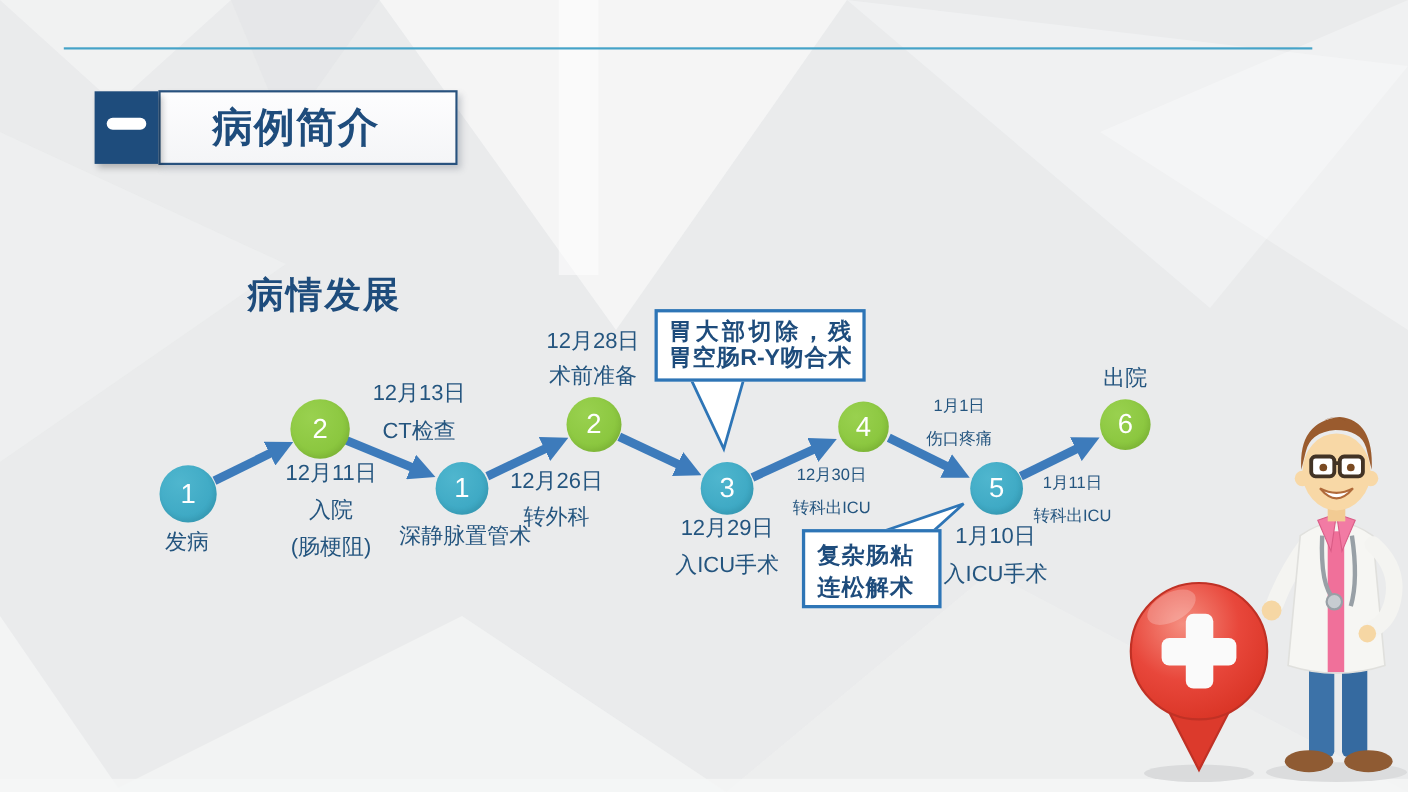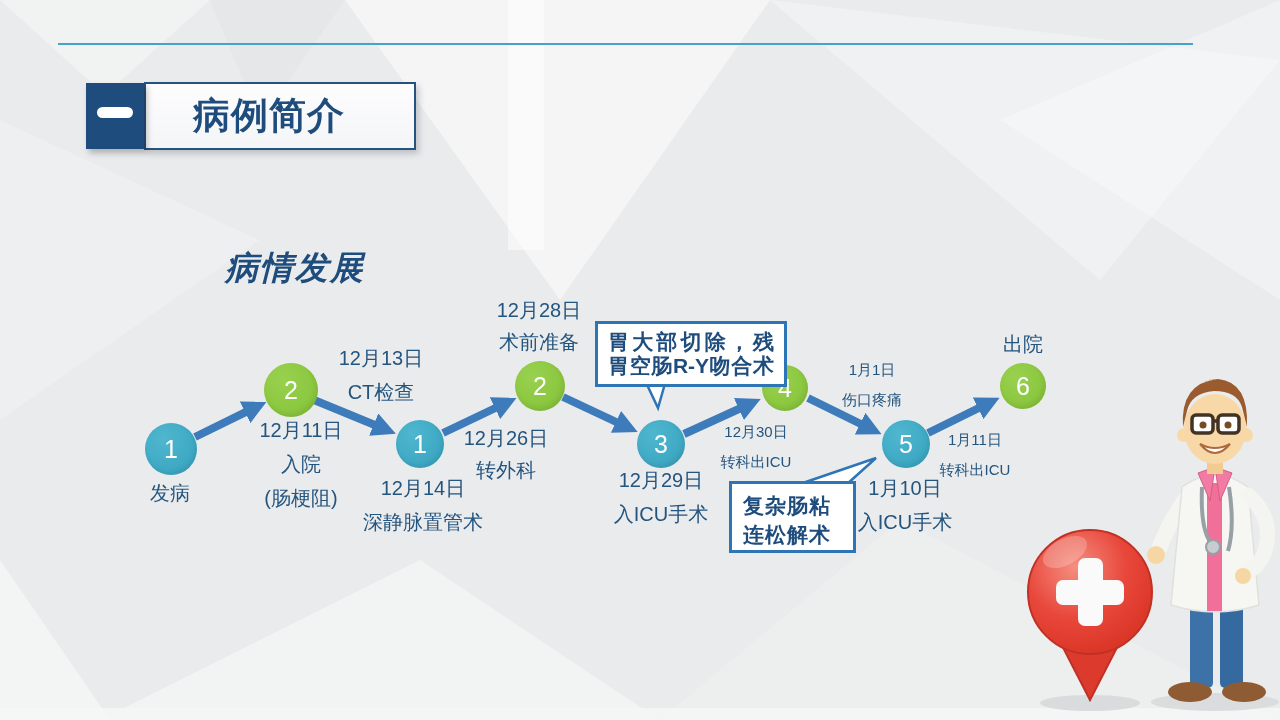--- a/index.html
+++ b/index.html
@@ -18,21 +18,21 @@
                display:flex; align-items:center; }
   .title-box .title-text { padding-left:28px; font-size:37px; font-weight:bold;
                color:#1E4C7C; letter-spacing:1px;margin-left:19px; }
   .title-square { position:absolute; left:86px; top:83px; width:58px; height:66px;
                background:#1E4C7C; z-index:3; box-shadow:3px 4px 6px rgba(0,0,0,.25);
                display:flex; align-items:center; justify-content:center; }
   .title-square .dash { width:36px; height:11px; border-radius:6px; background:#FFFFFF;
                margin-top:-8px; }
 
   .heading { position:absolute; left:225px; top:246px; font-size:33px; font-weight:bold;
-             color:#1E4C7C; letter-spacing:2px; z-index:2;font-style:italic; }
+             color:#1E4C7C; letter-spacing:2px; z-index:2; }
 
   .diagram-svg { position:absolute; left:0; top:0; z-index:1; }
 
   .node { position:absolute; border-radius:50%; display:flex; align-items:center;
           justify-content:center; color:#FFFFFF; z-index:2;
           box-shadow:inset -2px -3px 5px rgba(0,0,0,.08); }
   .node.teal  { background:radial-gradient(circle at 35% 30%, #4FB6CE, #35A2BF); }
   .node.green { background:radial-gradient(circle at 35% 30%, #99D14F, #83C136); }
   .node span  { font-size:25px; }
 
@@ -40,21 +40,21 @@
               z-index:2; }
   .tl-label div { line-height:34px; }
   .tl-label.lh32 div { line-height:32px; }
   .tl-label.small { font-size:15px; }
   .tl-label.small div { line-height:30px; }
 
   .callout { position:absolute; background:#FFFFFF; border:3px solid #2E75B6;
              z-index:3; color:#1E4C7C; font-weight:bold; }
   .callout .line { text-align:justify; text-align-last:justify; }
   .callout.c1 { left:595px; top:281px; width:192px; height:66px; padding:6px 10px 0 10px;
-                font-size:21px;margin-top:40px; }
+                font-size:21px; }
   .callout.c1 .line { line-height:24px; }
   .callout.c2 { left:729px; top:481px; width:127px; height:72px; padding:7px 23px 0 11px;
                 font-size:21px; }
   .callout.c2 .line { line-height:29px; }
 
   .pin-svg { position:absolute; left:1020px; top:500px; z-index:5; }
   .doctor-svg { position:absolute; left:1140px; top:355px; z-index:4; }
 </style>
 </head>
 <body>
@@ -136,21 +136,20 @@
   <div class="tl-label" style="left:311px;top:341px;width:140px">
     <div>12月13日</div>
     <div>CT检查</div>
   </div>
   <div class="tl-label" style="left:221px;top:413px;width:160px">
     <div>12月11日</div>
     <div>入院</div>
     <div>(肠梗阻)</div>
   </div>
   <div class="tl-label" style="left:328px;top:471px;width:190px">
-    <div>12月14日</div>
     <div>深静脉置管术</div>
   </div>
   <div class="tl-label lh32" style="left:446px;top:422px;width:120px">
     <div>12月26日</div>
     <div>转外科</div>
   </div>
   <div class="tl-label lh32" style="left:464px;top:294px;width:150px">
     <div>12月28日</div>
     <div>术前准备</div>
   </div>

